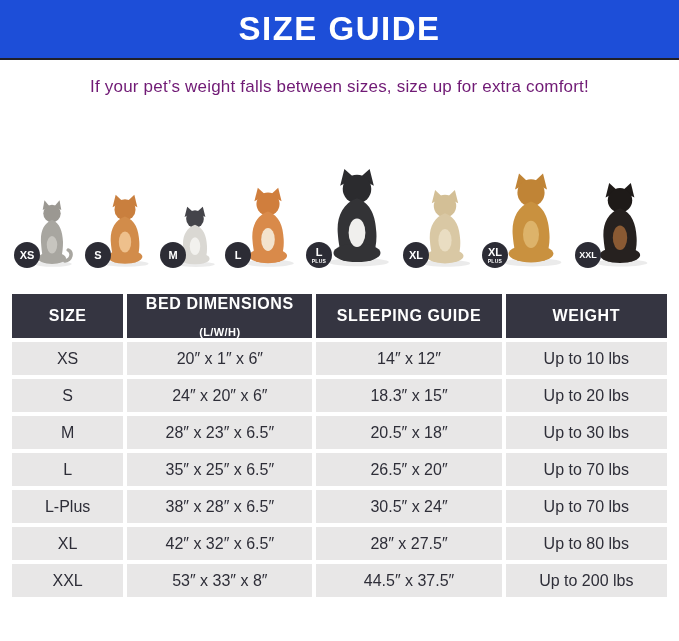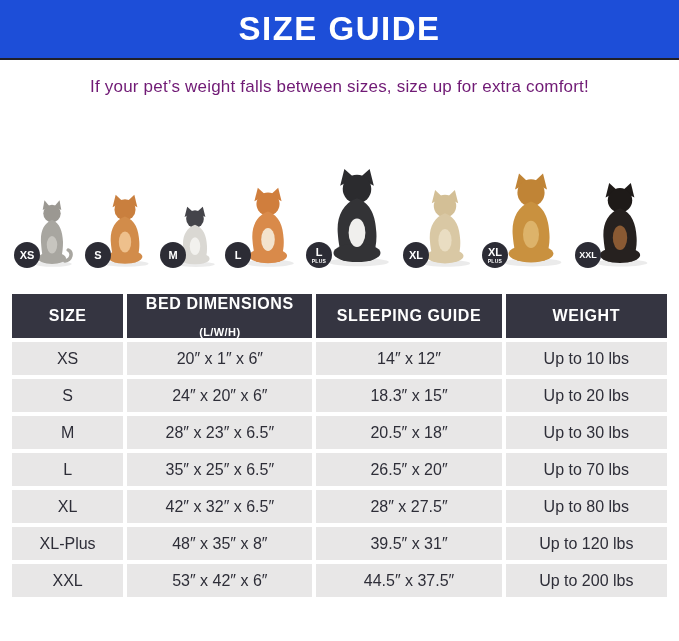--- a/index.html
+++ b/index.html
@@ -233,31 +233,31 @@
         <td>20.5″ x 18″</td>
         <td>Up to 30 lbs</td>
       </tr>
       <tr>
         <td>L</td>
         <td>35″ x 25″ x 6.5″</td>
         <td>26.5″ x 20″</td>
         <td>Up to 70 lbs</td>
       </tr>
       <tr>
+        <td>L-Plus</td>
+        <td>38″ x 28″ x 6.5″</td>
+        <td>30.5″ x 24″</td>
+        <td>Up to 70 lbs</td>
+      </tr>
+      <tr>
         <td>XL</td>
         <td>42″ x 32″ x 6.5″</td>
         <td>28″ x 27.5″</td>
         <td>Up to 80 lbs</td>
       </tr>
       <tr>
-        <td>XL-Plus</td>
-        <td>48″ x 35″ x 8″</td>
-        <td>39.5″ x 31″</td>
-        <td>Up to 120 lbs</td>
-      </tr>
-      <tr>
         <td>XXL</td>
-        <td>53″ x 42″ x 6″</td>
+        <td>53″ x 33″ x 8″</td>
         <td>44.5″ x 37.5″</td>
         <td>Up to 200 lbs</td>
       </tr>
     </tbody>
 </table>
 
 </body></html>

